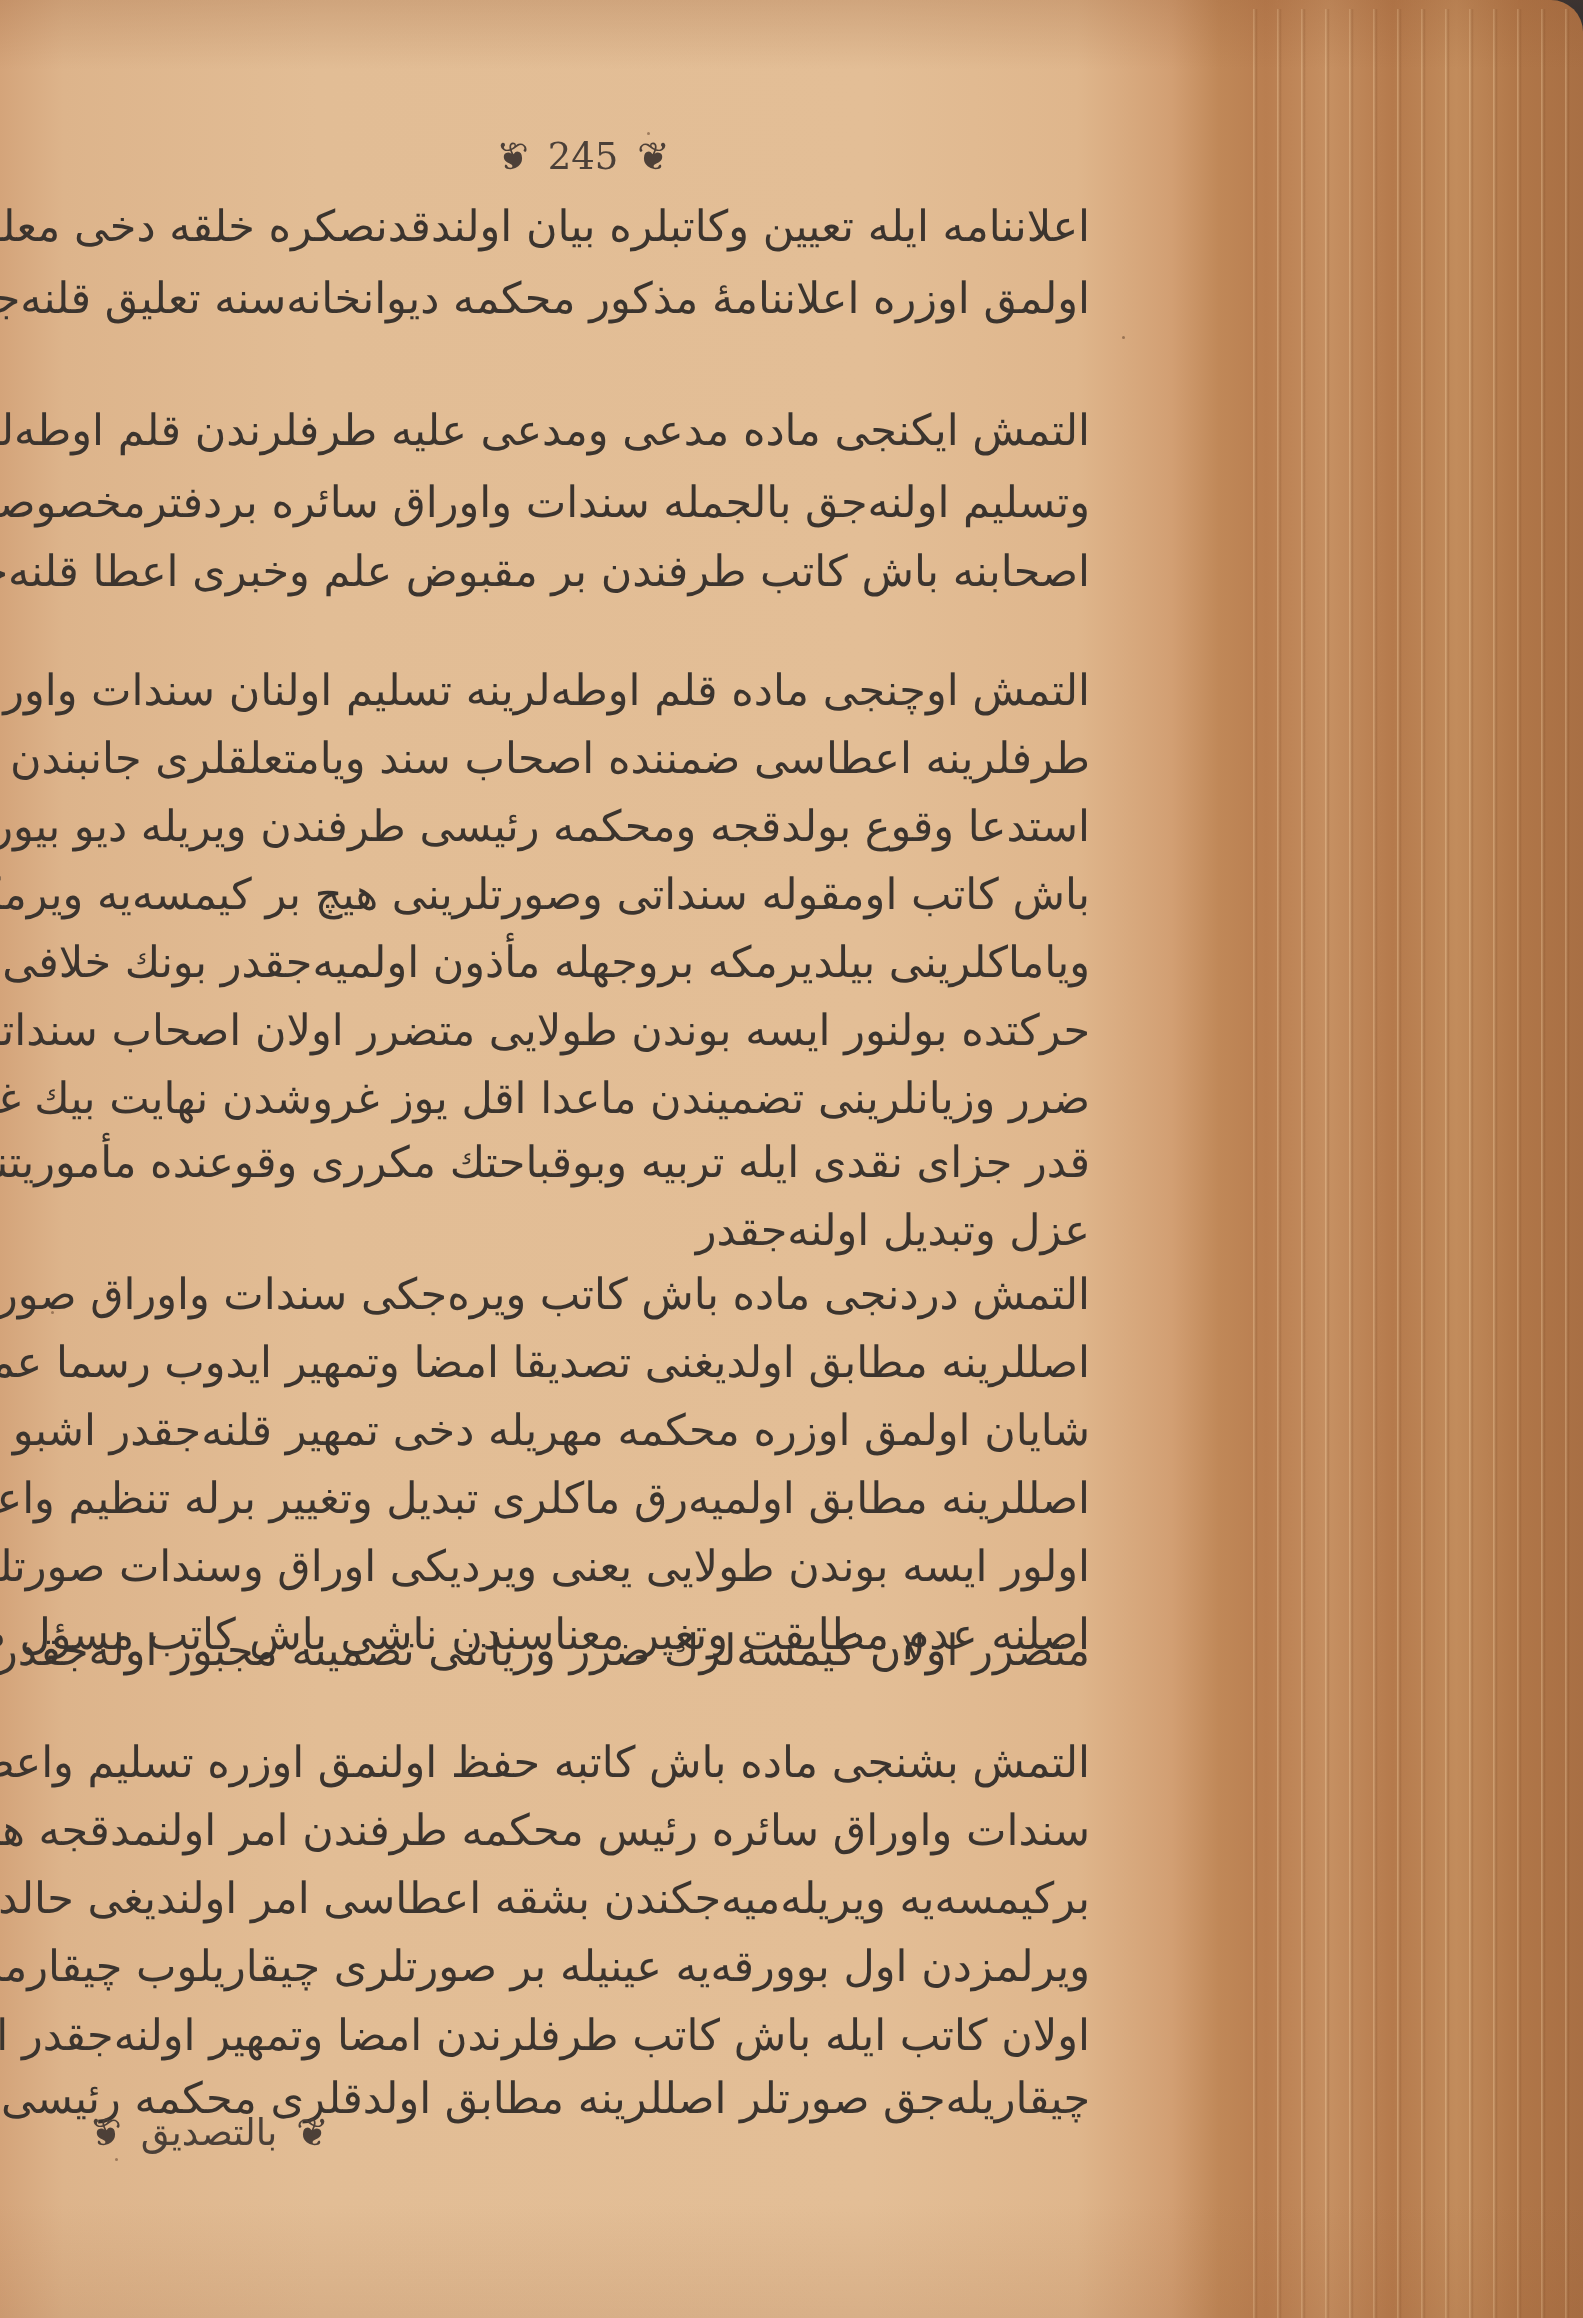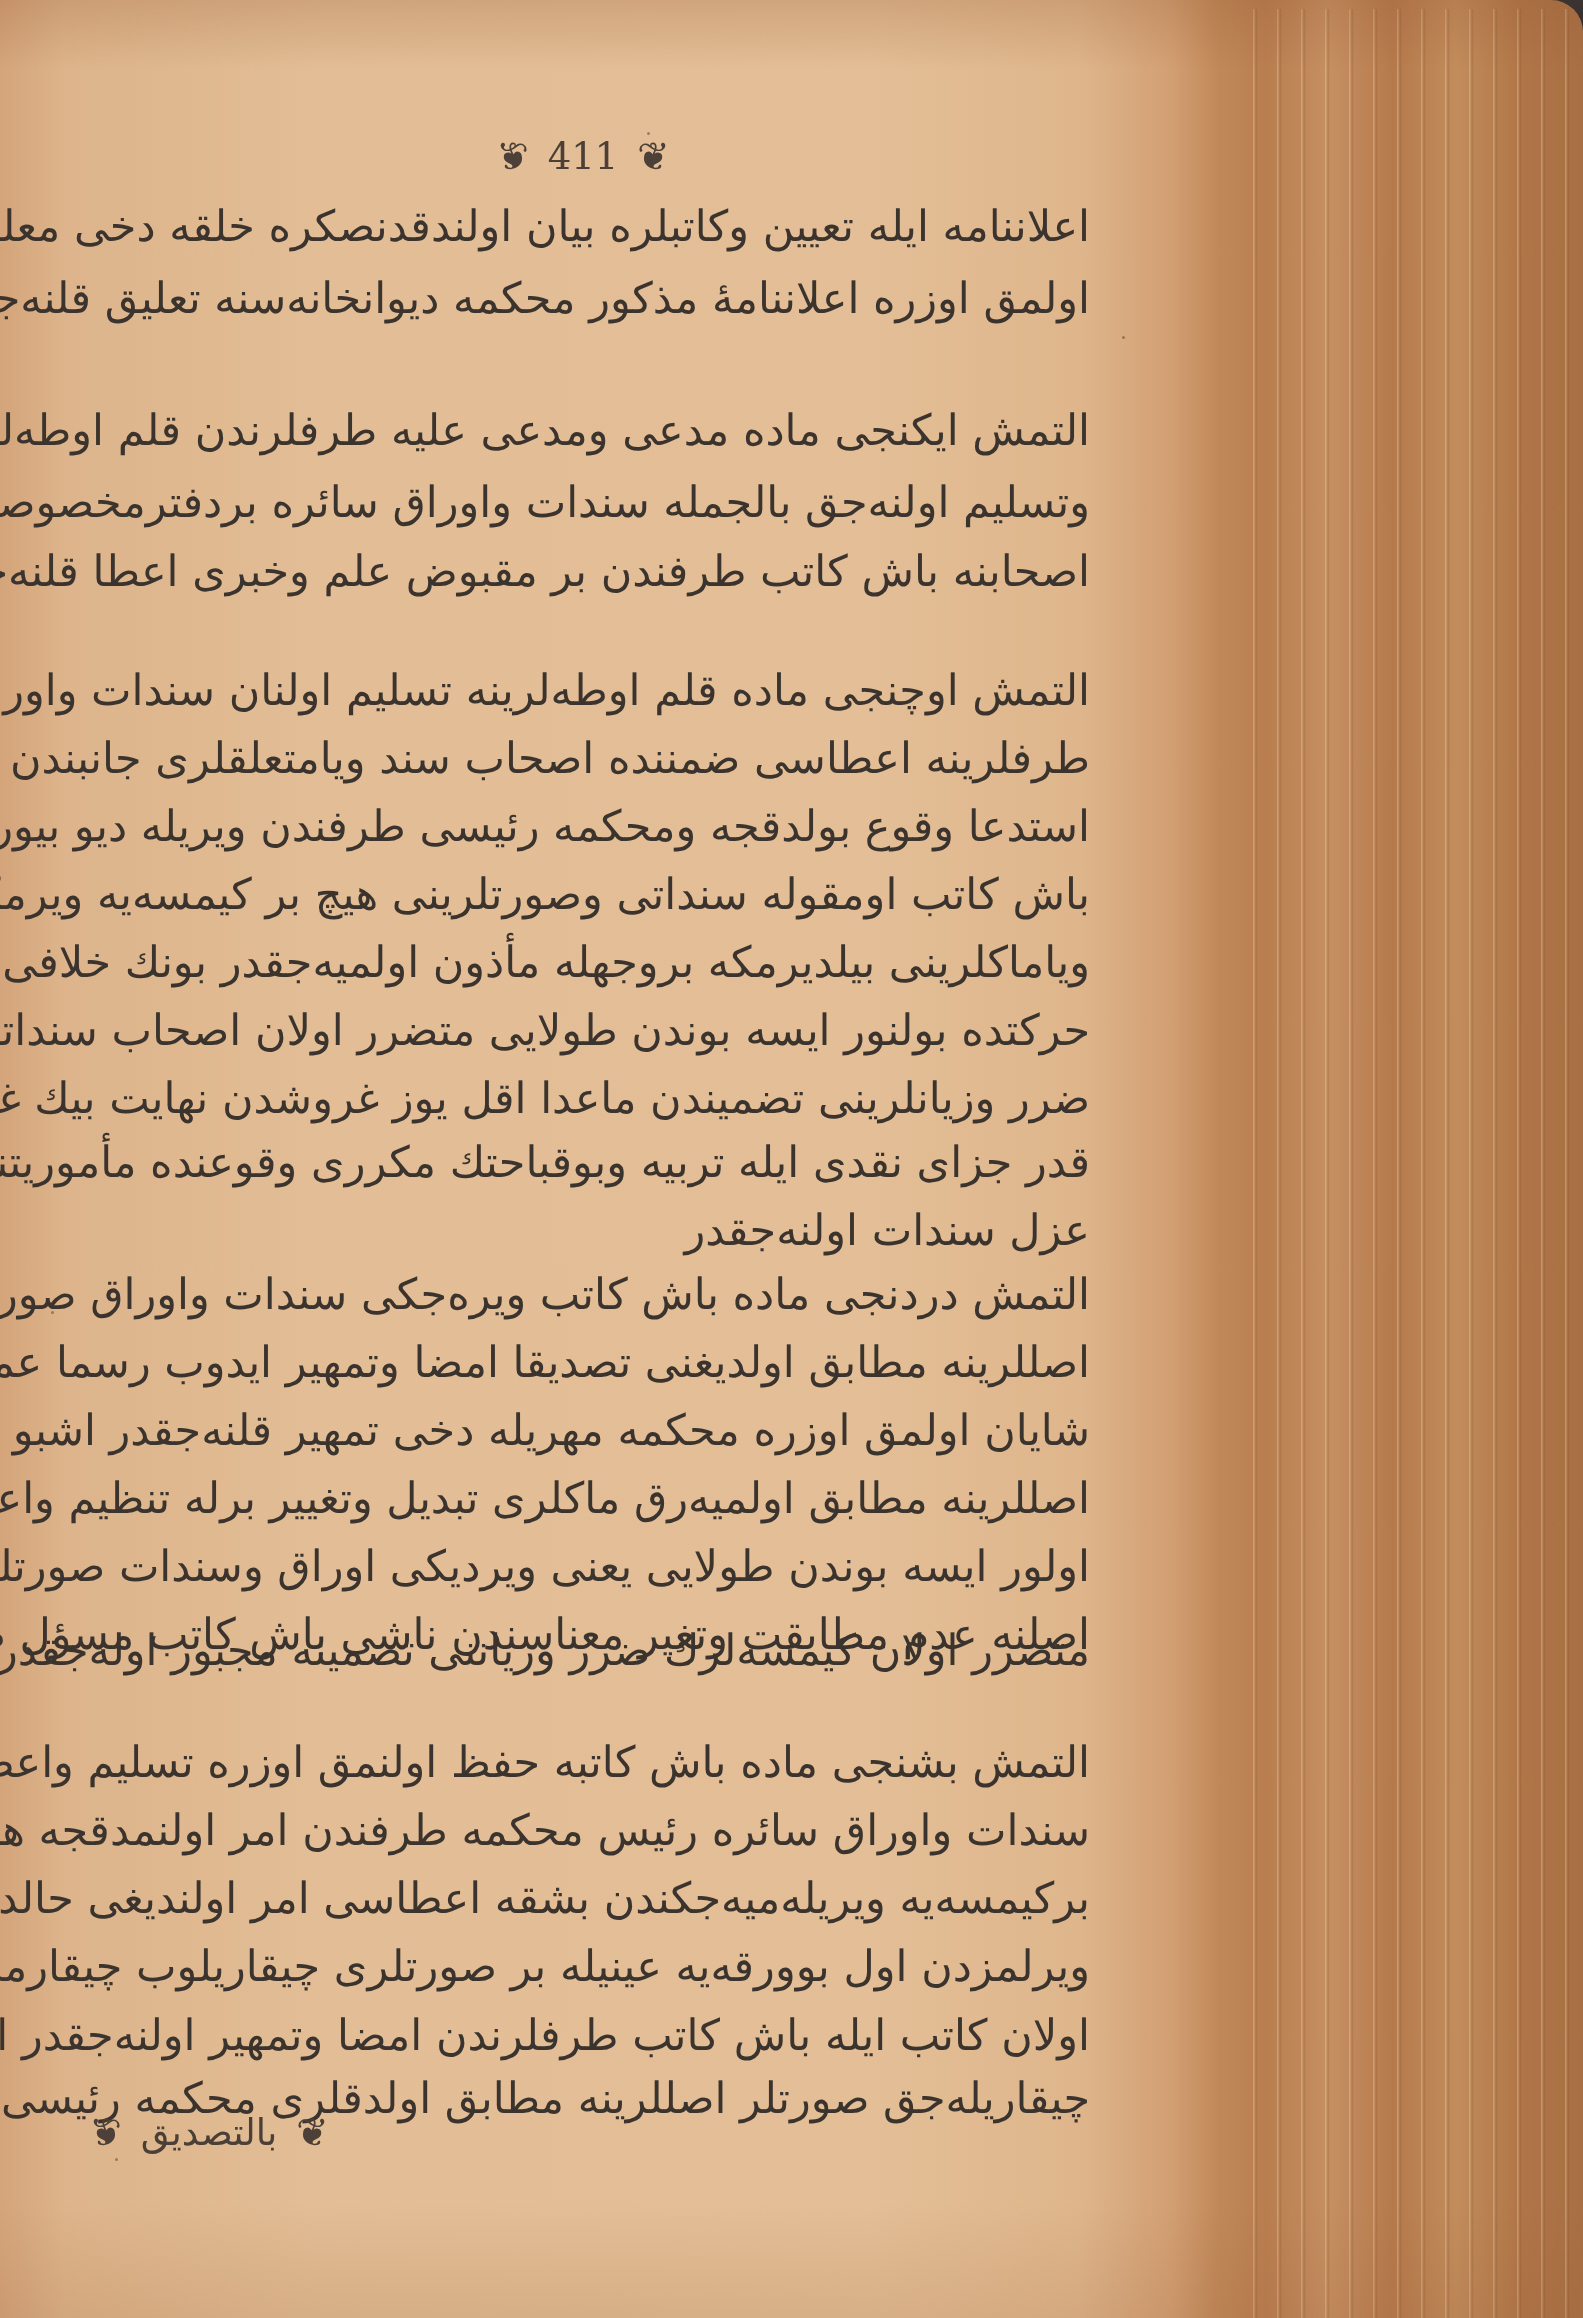--- a/index.html
+++ b/index.html
@@ -52,42 +52,42 @@
 </style>
 </head>
 <body>
 
 <div class="book"></div>
 <div class="edge-lines"></div>
 <div class="page-shade"></div>
 
 <div class="header">
   <span class="orn">❦</span>
-  <span class="page-num">411</span>
+  <span class="page-num">245</span>
   <span class="orn" style="transform: scaleX(-1); display:inline-block;">❦</span>
 </div>
 
 <div class="text-block" style="top:0;">
 
   <div class="line" style="top:196px;">اعلاننامه ایله تعیین وکاتبلره بیان اولندقدنصکره خلقه دخی معلوم</div>
   <div class="line" style="top:268px;">اولمق اوزره اعلاننامهٔ مذکور محکمه دیوانخانه‌سنه تعلیق قلنه‌جقدر</div>
 
   <div class="line" style="top:400px;">التمش ایکنجی ماده   مدعی ومدعی علیه طرفلرندن قلم اوطه‌لرینه توديع</div>
   <div class="line" style="top:472px;">وتسلیم اولنه‌جق بالجمله سندات واوراق سائره بردفترمخصوصه قید اولنوب</div>
   <div class="line" style="top:541px; left:51px;">اصحابنه باش کاتب طرفندن بر مقبوض علم وخبری اعطا قلنه‌جقدر</div>
 
   <div class="line" style="top:660px;">التمش اوچنجی ماده   قلم اوطه‌لرینه تسلیم اولنان سندات واوراق سائره‌نك</div>
   <div class="line" style="top:728px;">طرفلرینه اعطاسی ضمننده اصحاب سند ویامتعلقلری جانبندن تحریرا</div>
   <div class="line" style="top:796px;">استدعا وقوع بولدقجه ومحکمه رئیسی طرفندن ویریله دیو بیورلدقجه</div>
   <div class="line" style="top:864px;">باش کاتب اومقوله سنداتی وصورتلرینی هیچ بر کیمسه‌یه ویرمکه</div>
   <div class="line" style="top:932px;">ویاماکلرینی بیلدیرمکه بروجهله مأذون اولمیه‌جقدر بونك خلافی</div>
   <div class="line" style="top:1000px;">حرکتده بولنور ایسه بوندن طولایی متضرر اولان اصحاب سنداتك</div>
   <div class="line" style="top:1068px;">ضرر وزیانلرینی تضمیندن ماعدا اقل یوز غروشدن نهایت بیك غروشه</div>
   <div class="line" style="top:1132px;">قدر جزای نقدی ایله تربیه وبوقباحتك مکرری وقوعنده مأموریتندن</div>
-  <div class="line short" style="top:1200px;">عزل سندات اولنه‌جقدر</div>
+  <div class="line short" style="top:1200px;">عزل وتبدیل اولنه‌جقدر</div>
 
   <div class="line" style="top:1264px;">التمش دردنجی ماده   باش کاتب ویره‌جکی سندات واوراق صورتلرینی</div>
   <div class="line" style="top:1332px;">اصللرینه مطابق اولدیغنی تصدیقا امضا وتمهیر ایدوب رسما عمل واعتباره</div>
   <div class="line" style="top:1400px;">شایان اولمق اوزره محکمه مهریله دخی تمهیر قلنه‌جقدر اشبو صورتلر</div>
   <div class="line" style="top:1468px;">اصللرینه مطابق اولمیه‌رق ماکلری تبدیل وتغییر برله تنظیم واعطا اولنمش</div>
   <div class="line" style="top:1536px;">اولور ایسه بوندن طولایی یعنی ویردیکی اوراق وسندات صورتلرینك</div>
   <div class="line" style="top:1604px;">اصلنه عدم مطابقت وتغیر معناسندن ناشی باش کاتب مسؤل طوتیلوب</div>
   <div class="line" style="top:1620px; left:238px;">متضرر اولان کیمسه‌لرك ضرر وزیاننی تضمینه مجبور اوله‌جقدر</div>
 
   <div class="line" style="top:1732px;">التمش بشنجی ماده   باش کاتبه حفظ اولنمق اوزره تسلیم واعطا اولنان</div>

